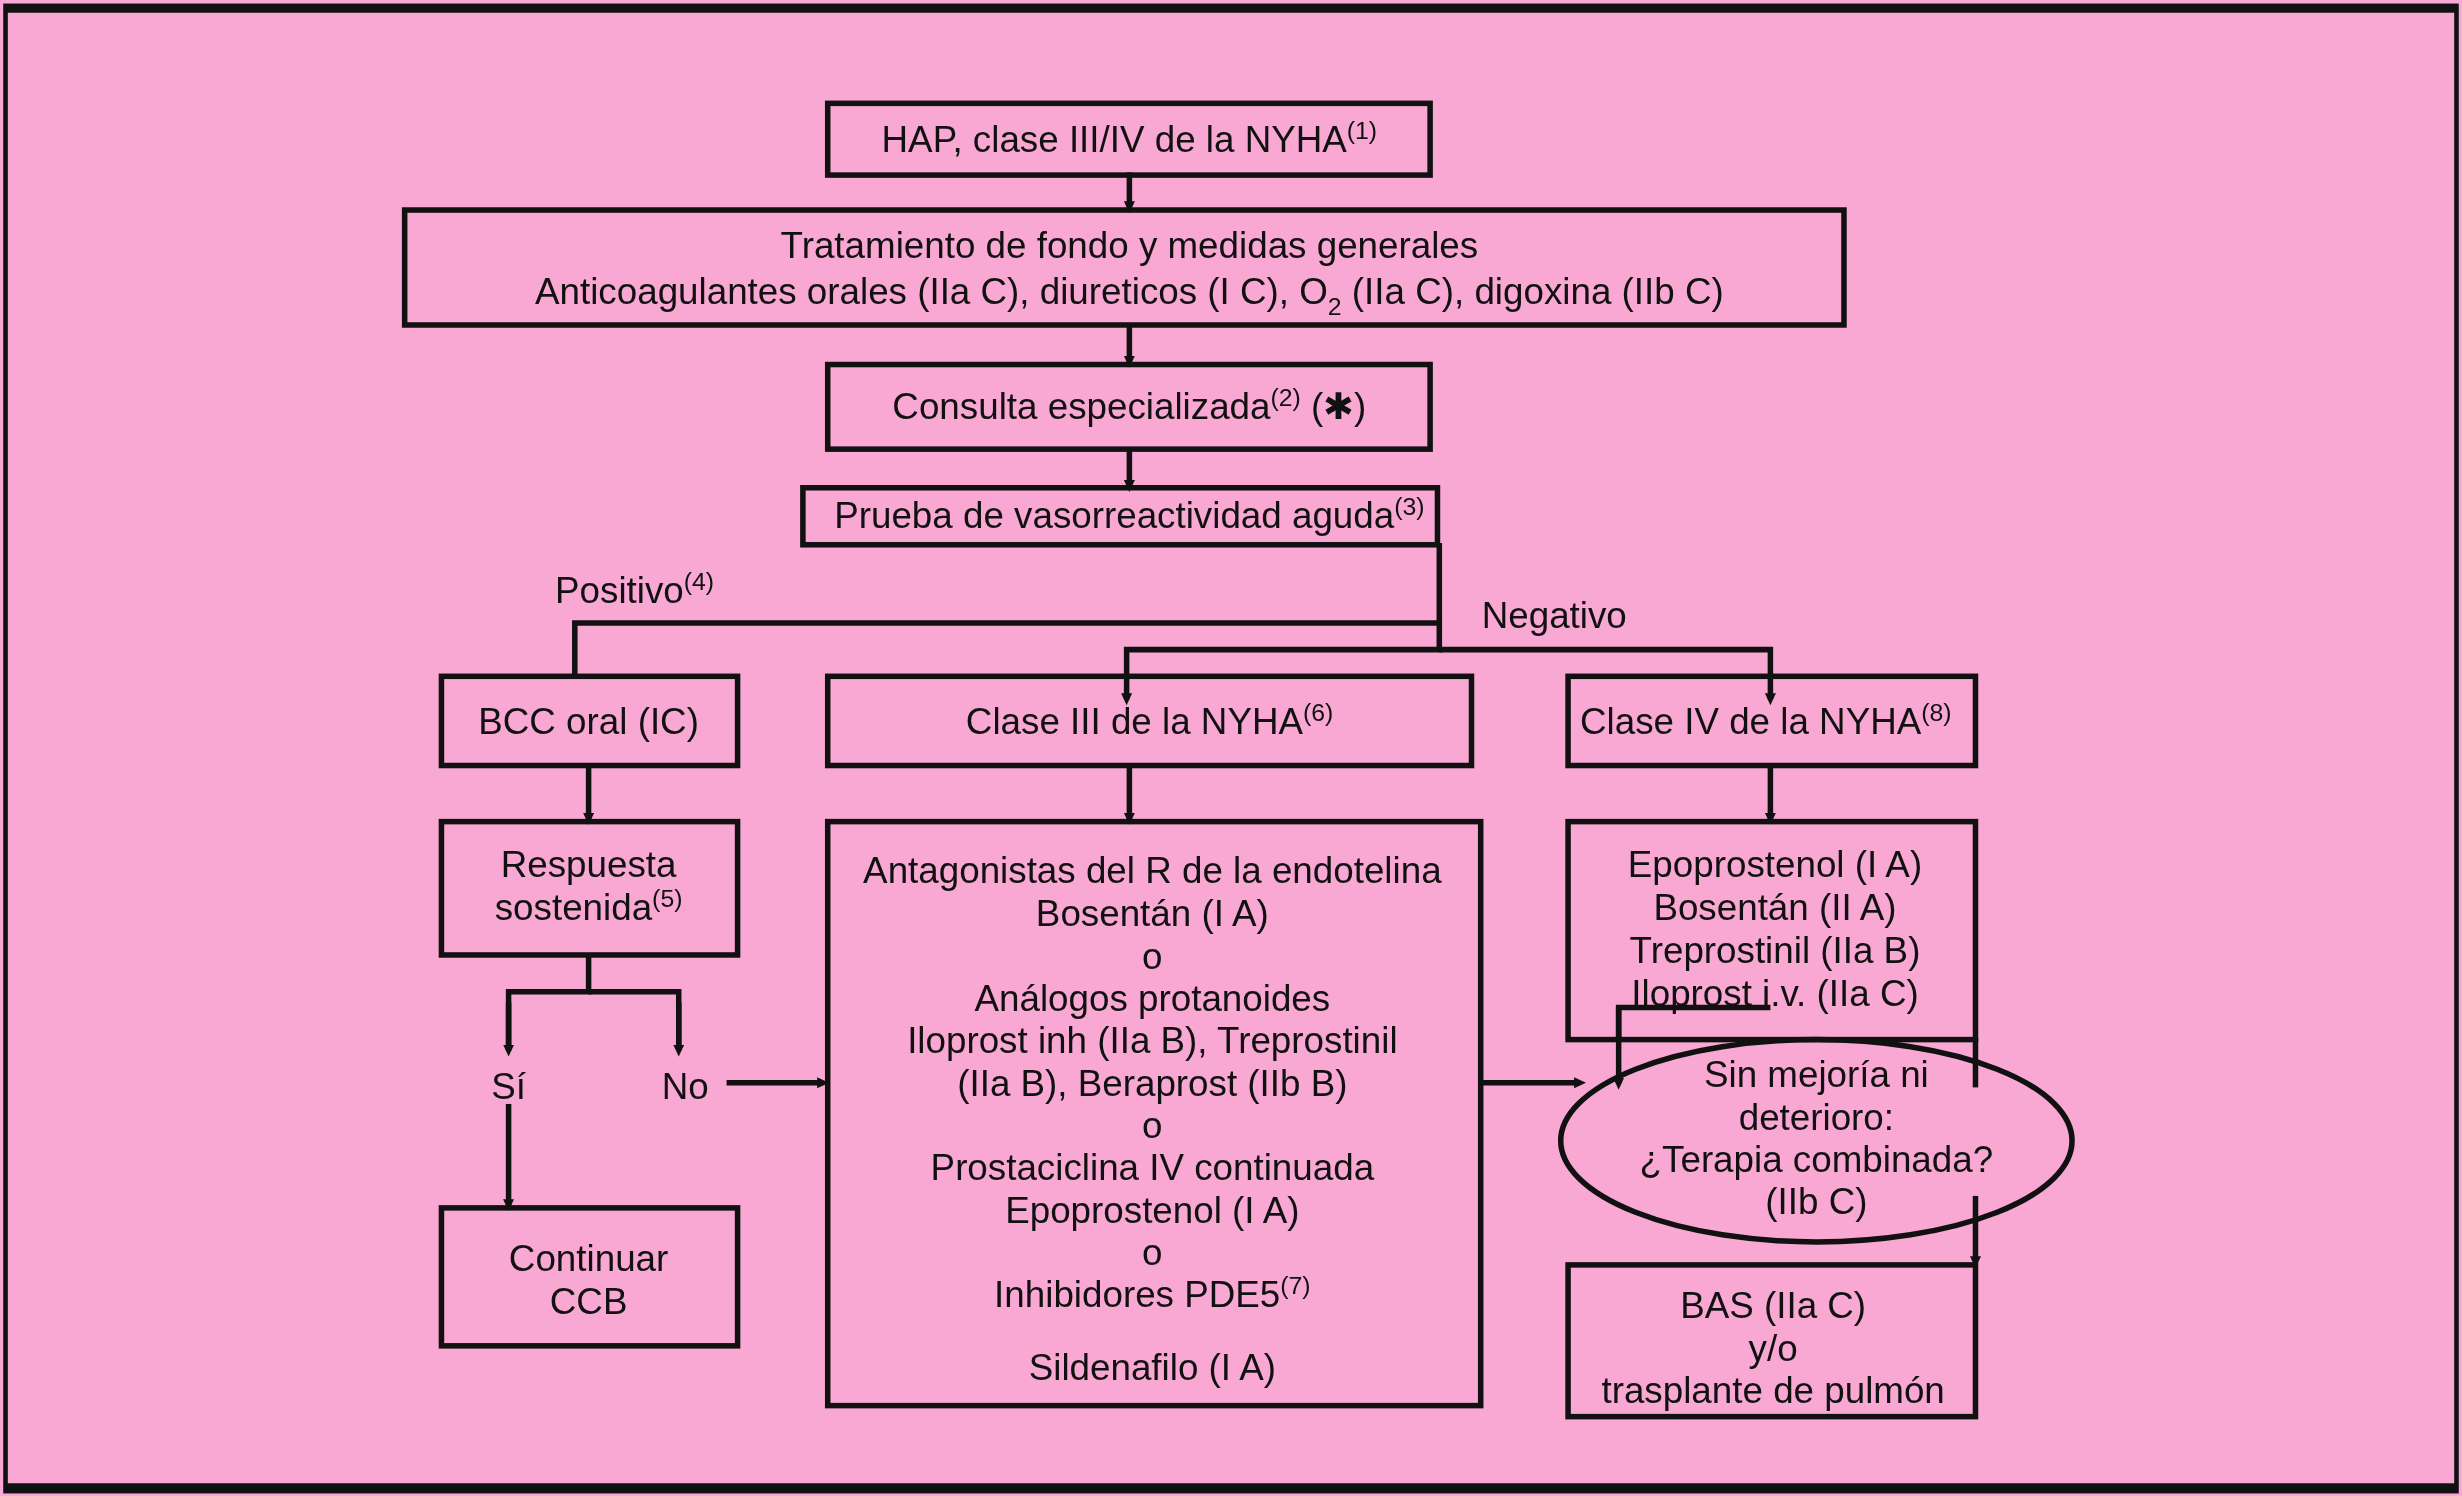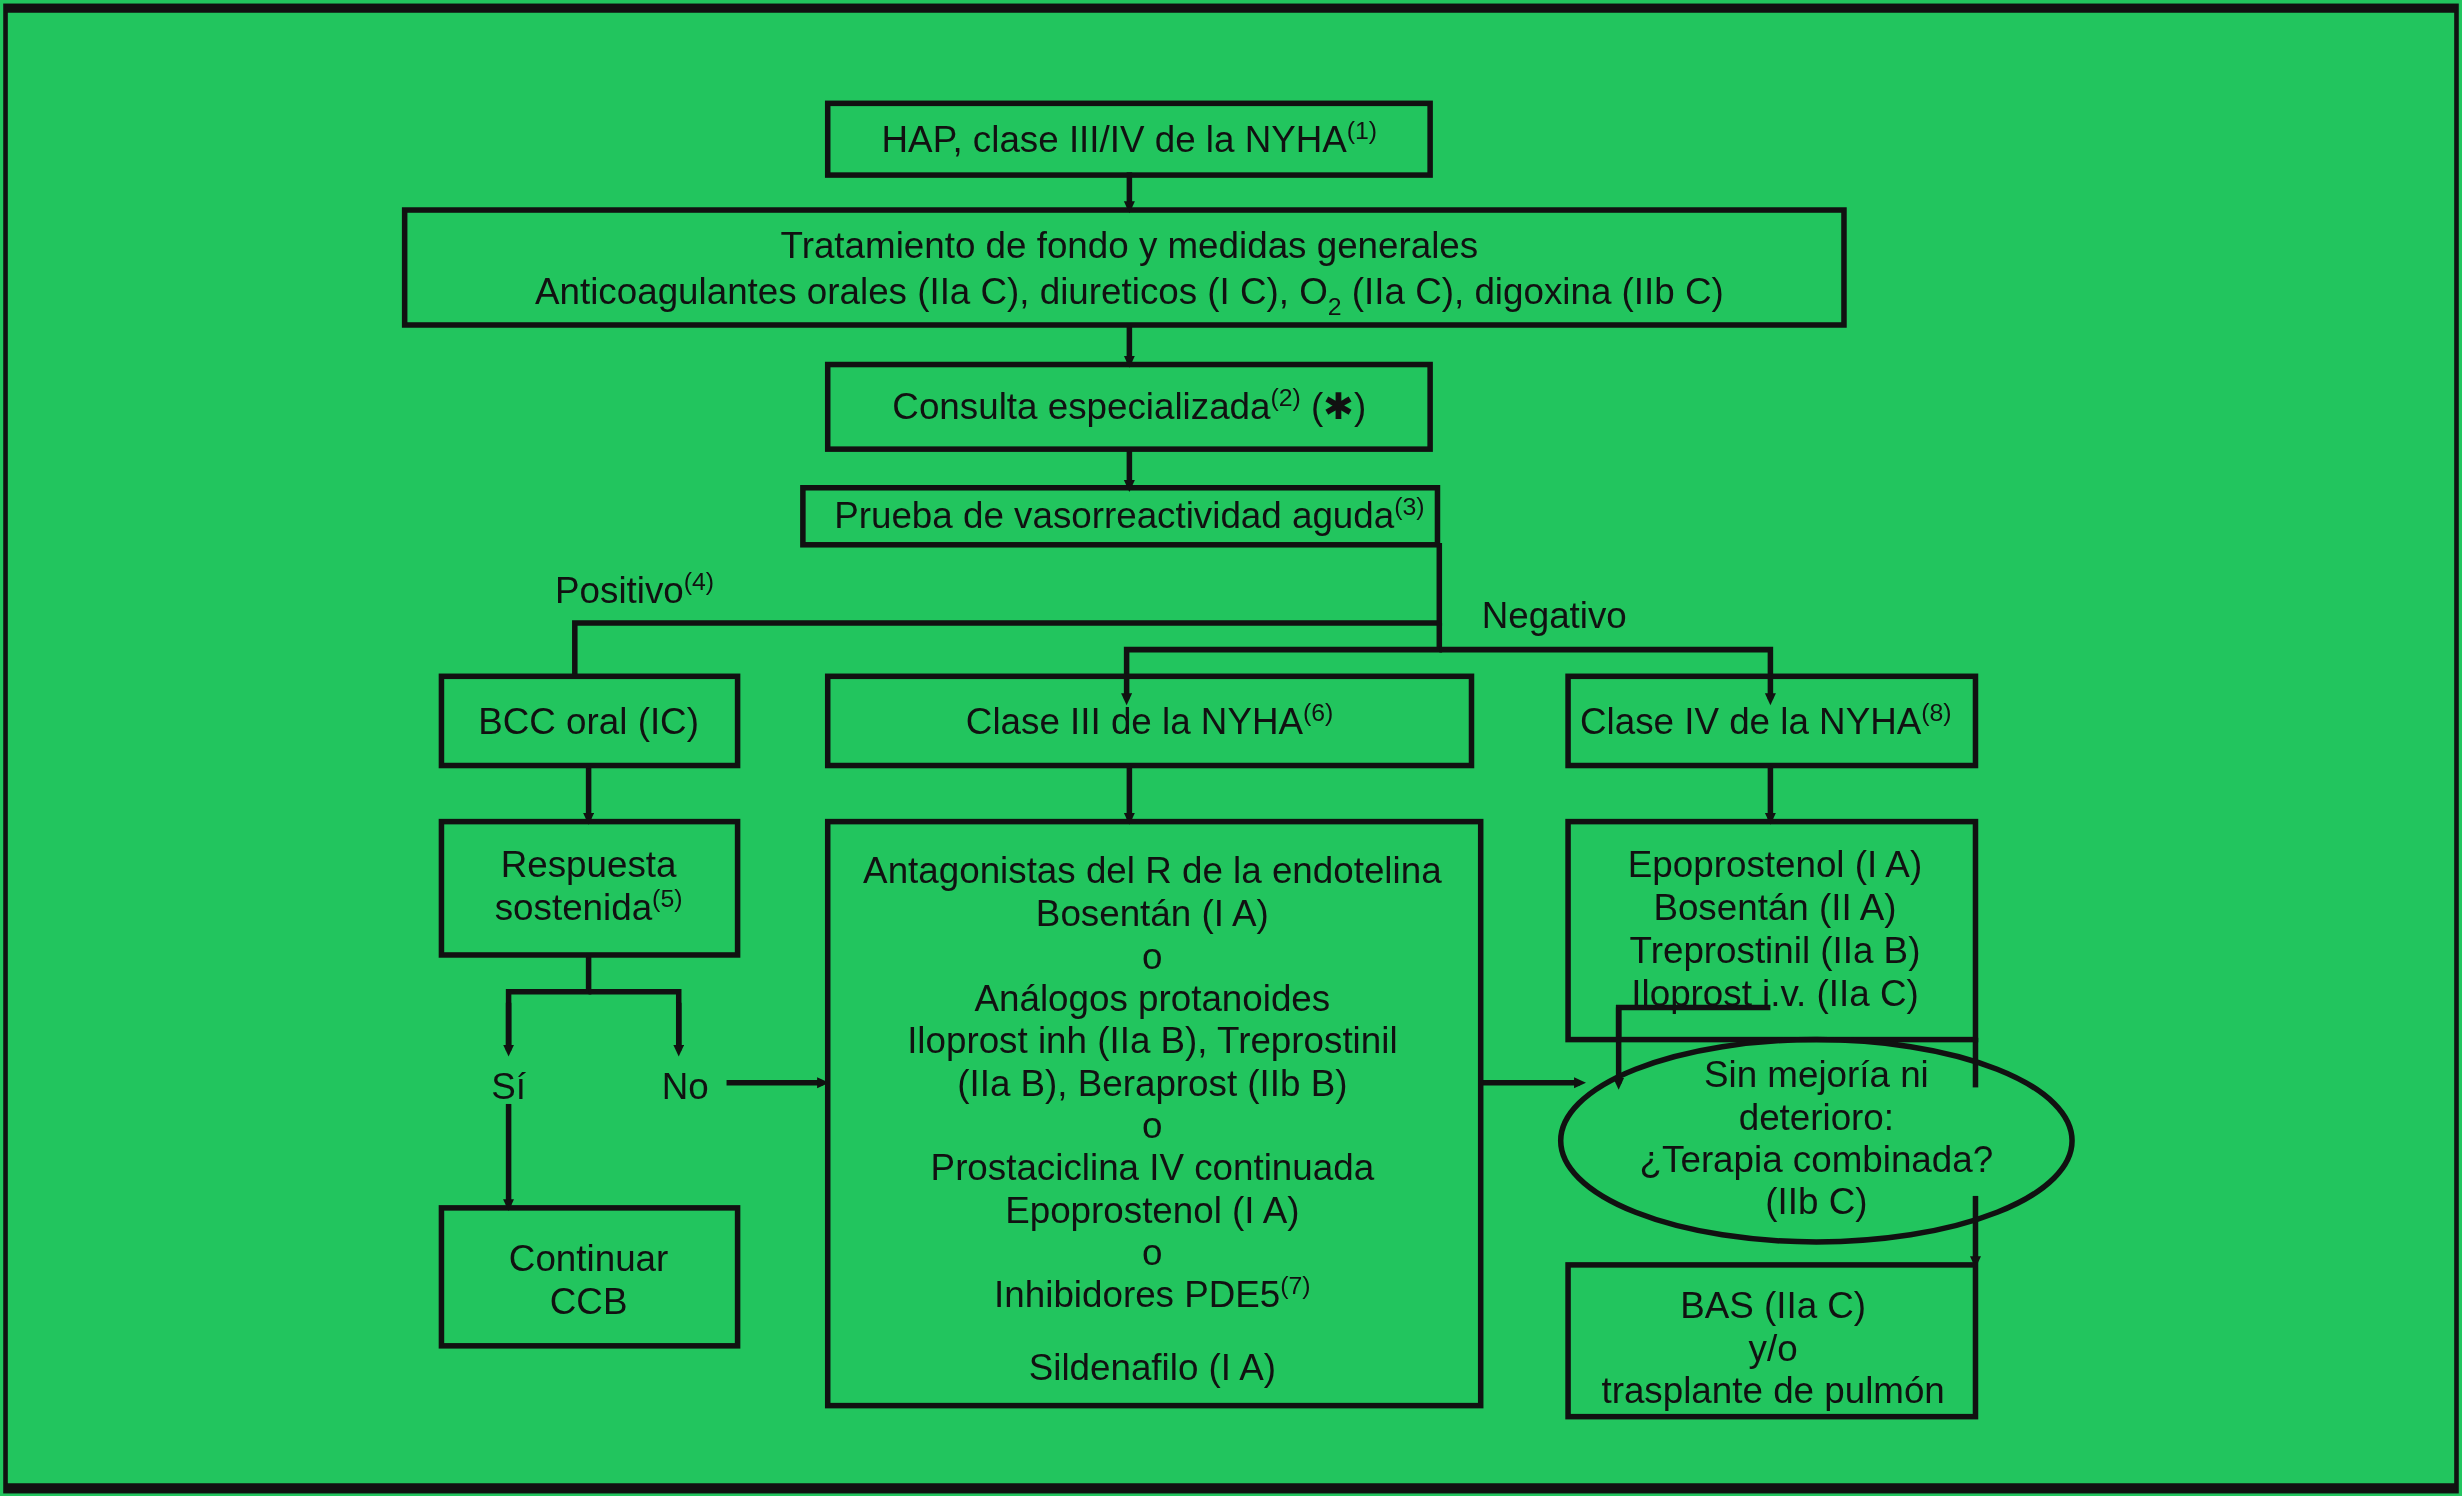--- a/index.html
+++ b/index.html
@@ -1,17 +1,17 @@
 <!DOCTYPE html>
 <html style="font-size:14.7px"><head>
 <meta charset="utf-8">
 <style>
   html,body{margin:0;padding:0;background:#ffffff;}
   body{font-family:"Liberation Sans","DejaVu Sans",sans-serif;}
-  #stage{position:relative;width:2462px;height:1497px;background:#22c55e;overflow:hidden;}
+  #stage{position:relative;width:2462px;height:1497px;background:#f9a8d4;overflow:hidden;}
   #frame{position:absolute;left:0;top:0;width:2462px;height:1497px;}
   svg{display:block;}
   .nd{fill:none;stroke:#111111;}
   text{fill:#111111;font-family:"Liberation Sans","DejaVu Sans",sans-serif;}
   .t{font-size:40px;}
   .sup{font-size:27px;}
   .sub{font-size:27px;}
 </style>
 </head>
 <body>

